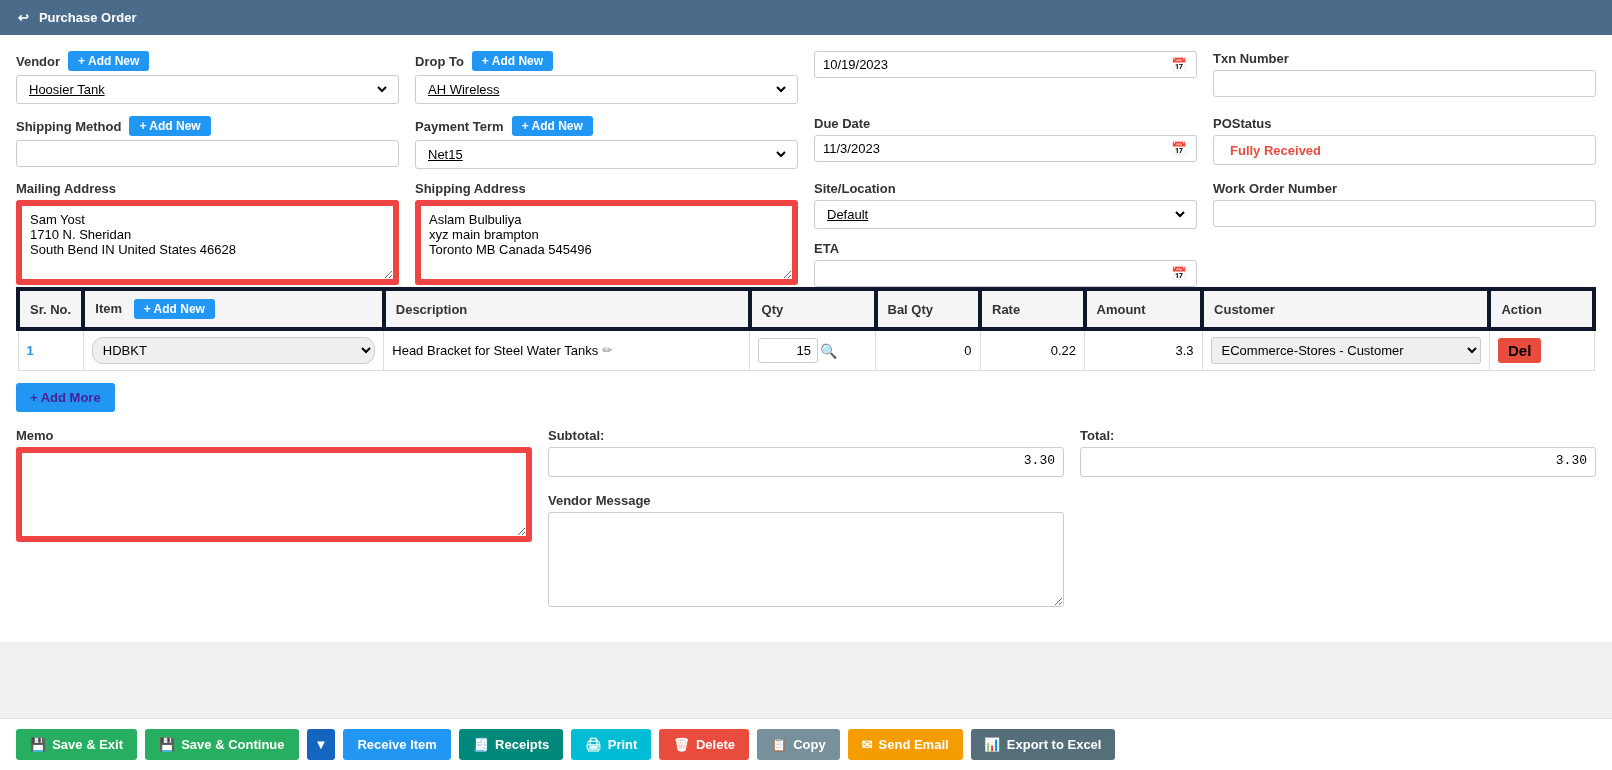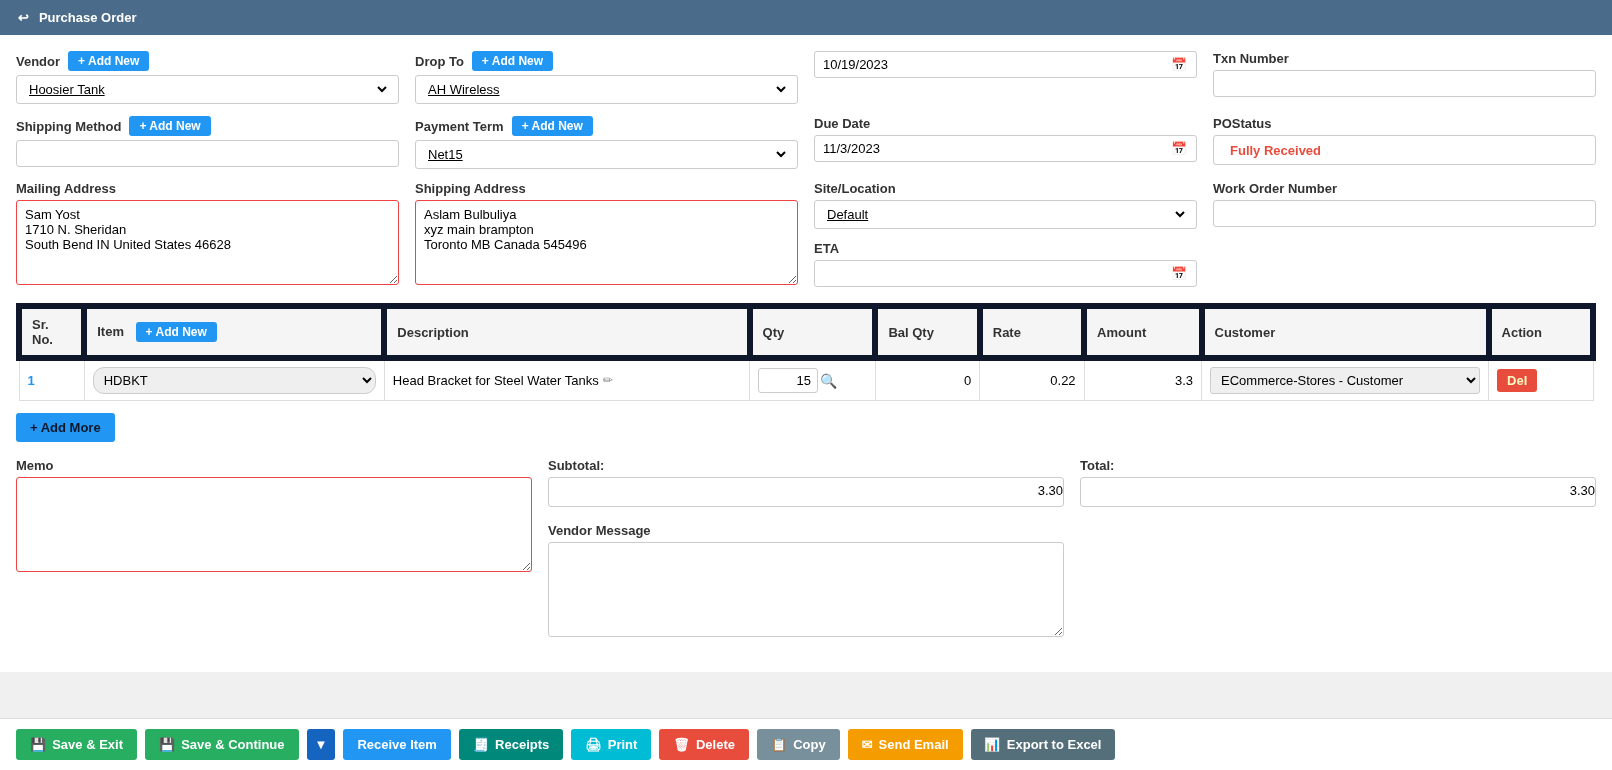--- a/index.html
+++ b/index.html
@@ -19,21 +19,20 @@
     .main-content {
       background: white;
       margin: 0;
       padding: 16px;
     }
 
     .form-grid {
       display: grid;
       grid-template-columns: 1fr 1fr 1fr 1fr;
       gap: 12px 16px;
-      margin-bottom: 16px;
     }
 
     .field-label {
       font-weight: bold;
       color: #333;
       margin-bottom: 4px;
       display: flex;
       align-items: center;
       gap: 8px;
     }
@@ -97,21 +96,21 @@
       font-size: 13px;
       background: transparent;
     }
     .date-input-wrap .cal-icon {
       padding: 4px 8px;
       color: #555;
       cursor: pointer;
     }
 
     .address-textarea {
-      border: 1px solid #ef4444;
+      border: 6px solid #ef4444;
       border-radius: 3px;
       padding: 6px 8px;
       width: 100%;
       height: 85px;
       font-size: 13px;
       resize: vertical;
       background: white;
       outline: none;
     }
 
@@ -129,21 +128,21 @@
 
     
     .items-table-wrap { margin-bottom: 12px; }
     .items-table {
       width: 100%;
       border-collapse: collapse;
       border: 1px solid #ddd;
     }
     .items-table th {
       background: #f5f5f5;
-      border: 6px solid #0f172a;
+      border: 4px solid #0f172a;
       padding: 8px 10px;
       text-align: left;
       font-weight: bold;
       color: #333;
     }
     .items-table td {
       border: 1px solid #ddd;
       padding: 6px 8px;
       vertical-align: middle;
     }
@@ -178,32 +177,32 @@
     .search-icon-btn {
       background: none;
       border: none;
       cursor: pointer;
       color: #555;
       font-size: 14px;
     }
 
     .del-btn {
       background: #e74c3c;
-      color: #fef9c3;
+      color: #000000;
       border: none;
       border-radius: 3px;
       padding: 4px 10px;
       cursor: pointer;
-      font-size: 13px;
+      font-size: 15px;
       font-weight: bold;
     }
 
     .add-more-btn {
       background: #2196F3;
-      color: #0f172a;
+      color: #4c1d95;
       border: none;
       border-radius: 3px;
       padding: 7px 14px;
       font-size: 13px;
       cursor: pointer;
       display: inline-flex;
       align-items: center;
       gap: 6px;
       font-weight: bold;
       margin-bottom: 16px;
@@ -213,24 +212,25 @@
     .bottom-area {
       display: grid;
       grid-template-columns: 1fr 1fr 1fr;
       gap: 16px;
       margin-bottom: 16px;
     }
 
     .amount-display {
       border: 1px solid #ccc;
       border-radius: 3px;
-      padding: 5px 0;
+      padding: 5px 8px;
       background: white;
       text-align: right;
       min-height: 30px;
+      font-family: Liberation Mono, monospace;
     }
 
     .vendor-message-textarea {
       border: 1px solid #ccc;
       border-radius: 3px;
       padding: 6px 8px;
       width: 100%;
       height: 95px;
       font-size: 13px;
       resize: vertical;

